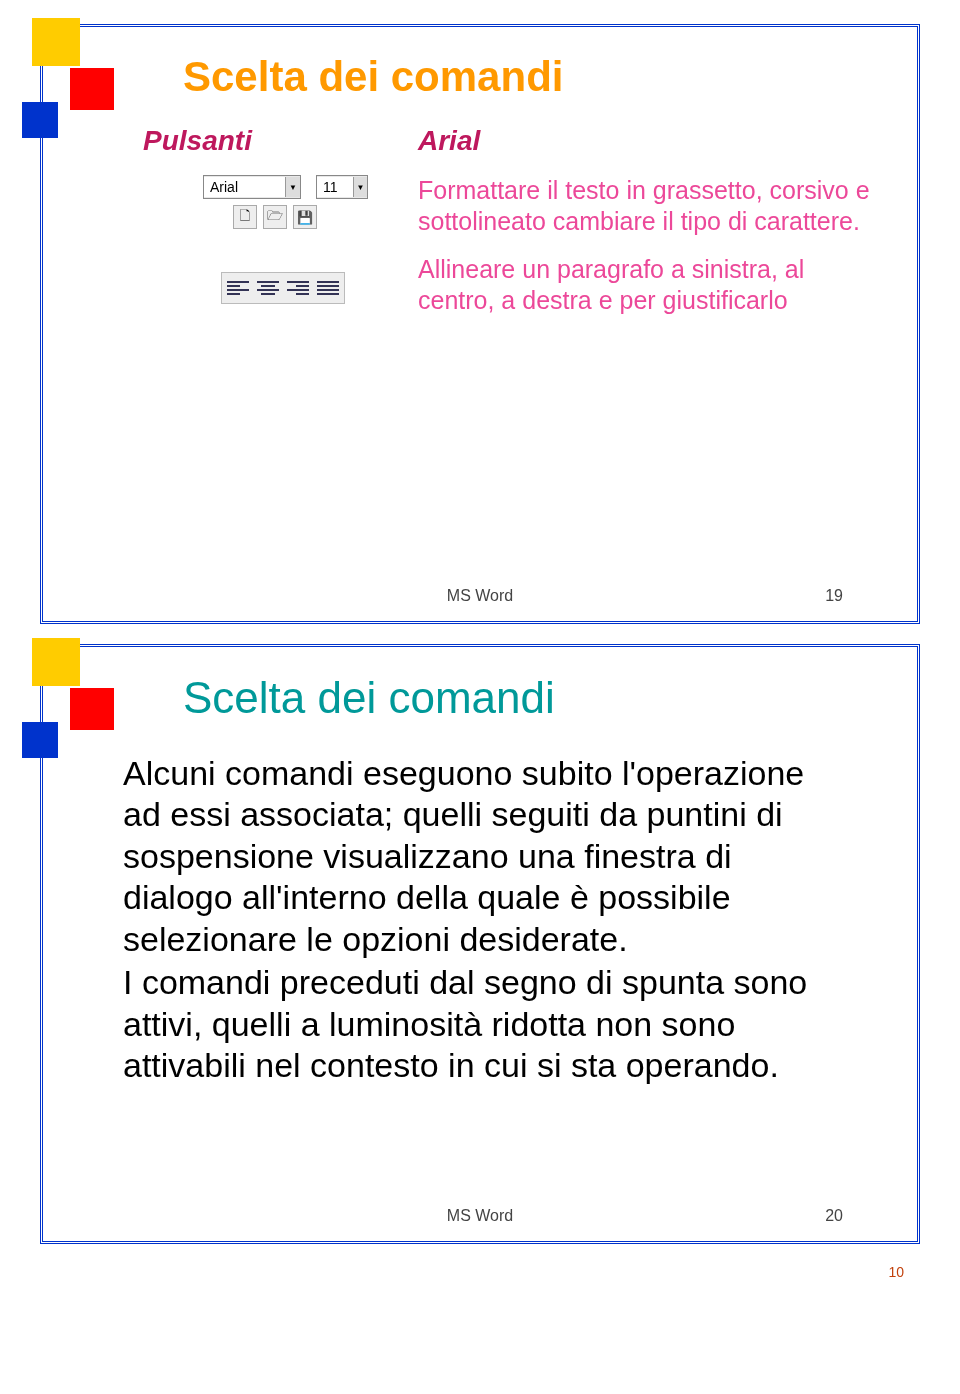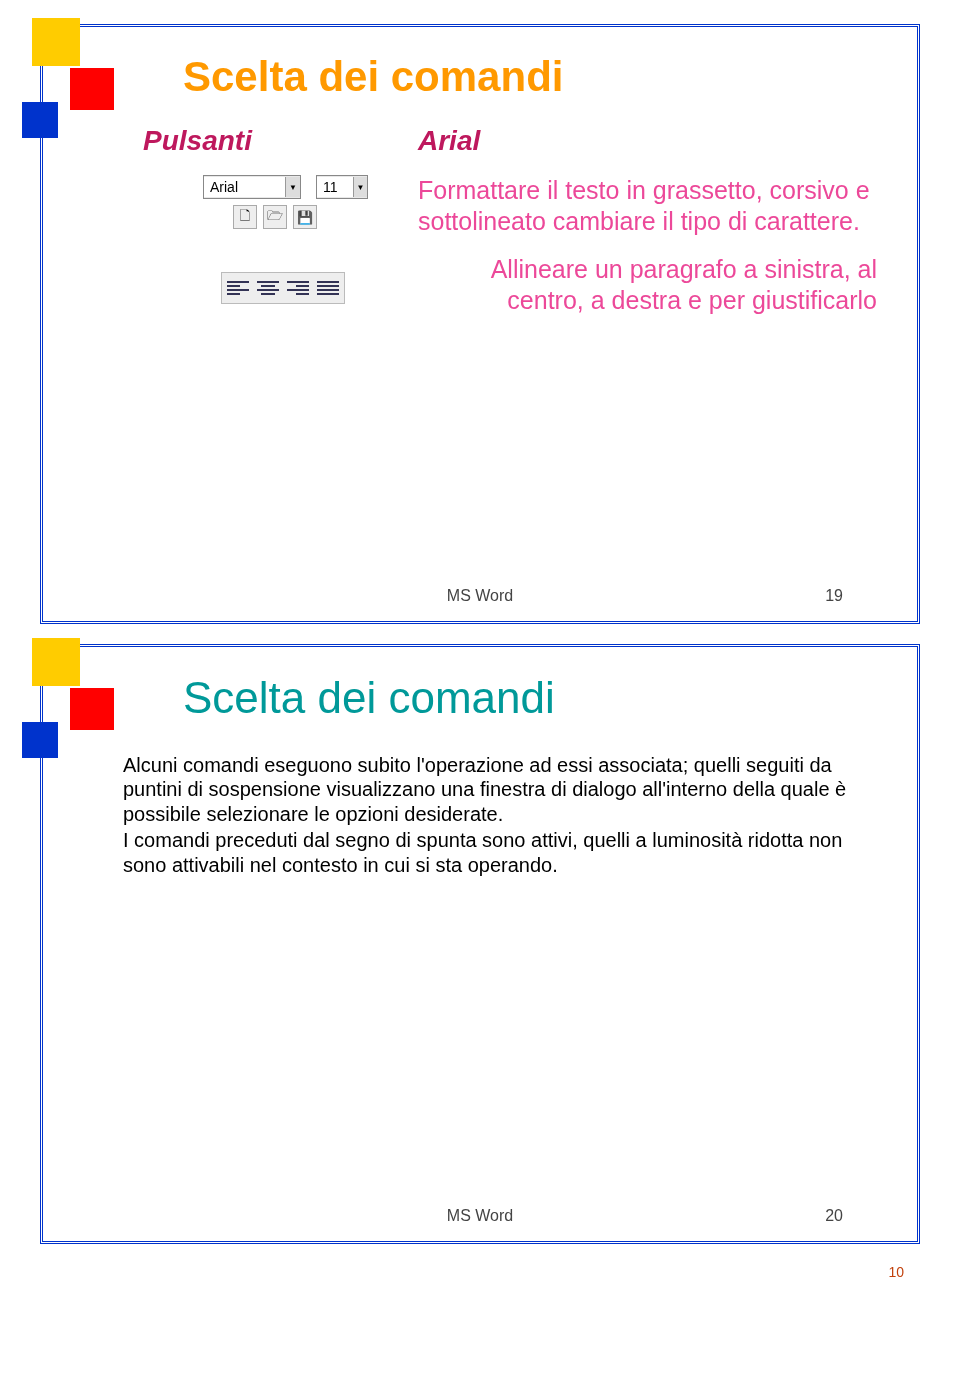--- a/index.html
+++ b/index.html
@@ -61,21 +61,21 @@
     color: #be185d;
   }
   .left-col  { width: 275px; flex: none; padding-left: 60px; }
   .right-col { flex: 1; }
   .desc {
     font-size: 25px;
     line-height: 1.22;
     color: #ec4899;
   }
   .body-text {
-    font-size: 20px;
+    font-size: 34px;
     line-height: 1.22;
     color: #000;
     margin: 0 30px 0 40px;
   }
   .footer {
     position: absolute;
     bottom: 16px;
     left: 0;
     width: 100%;
     text-align: center;
@@ -211,21 +211,21 @@
         </div>
         <div class="align-ico">
           <span class="w100"></span>
             <span class="w100"></span>
             <span class="w100"></span>
             <span class="w100"></span>
         </div>
       </div>
     </div>
     <div class="right-col">
-      <div class="desc" style="margin-bottom:10px;text-align:right;">Allineare un paragrafo a sinistra, al centro, a destra e per giustificarlo</div>
+      <div class="desc" style="margin-bottom:10px;">Allineare un paragrafo a sinistra, al centro, a destra e per giustificarlo</div>
     </div>
   </div>
 
   <div class="footer">
     <span>MS Word</span>
     <span class="pnum">19</span>
   </div>
 </div>
 
 <div class="slide">

